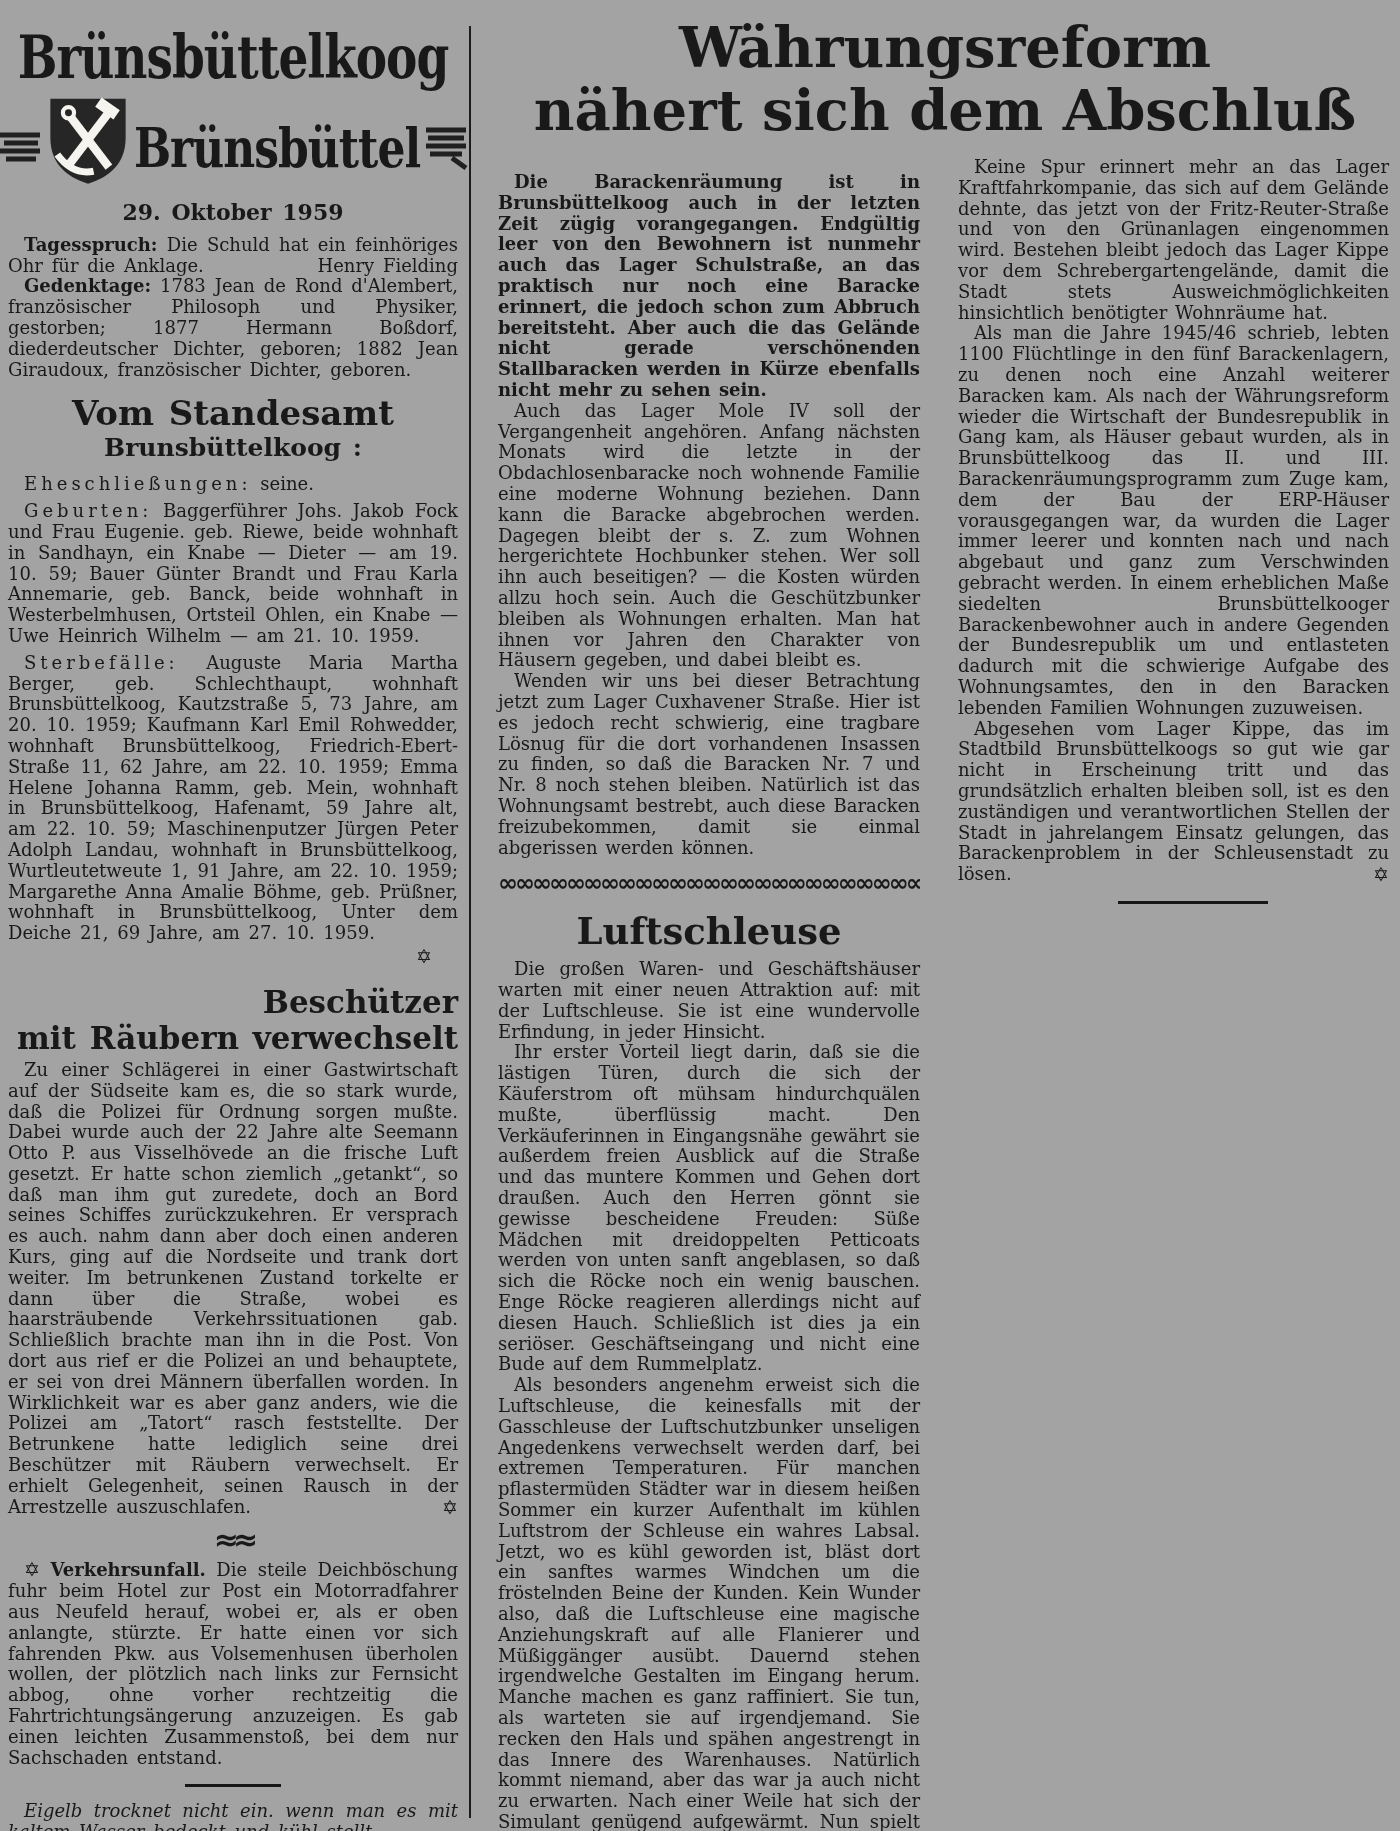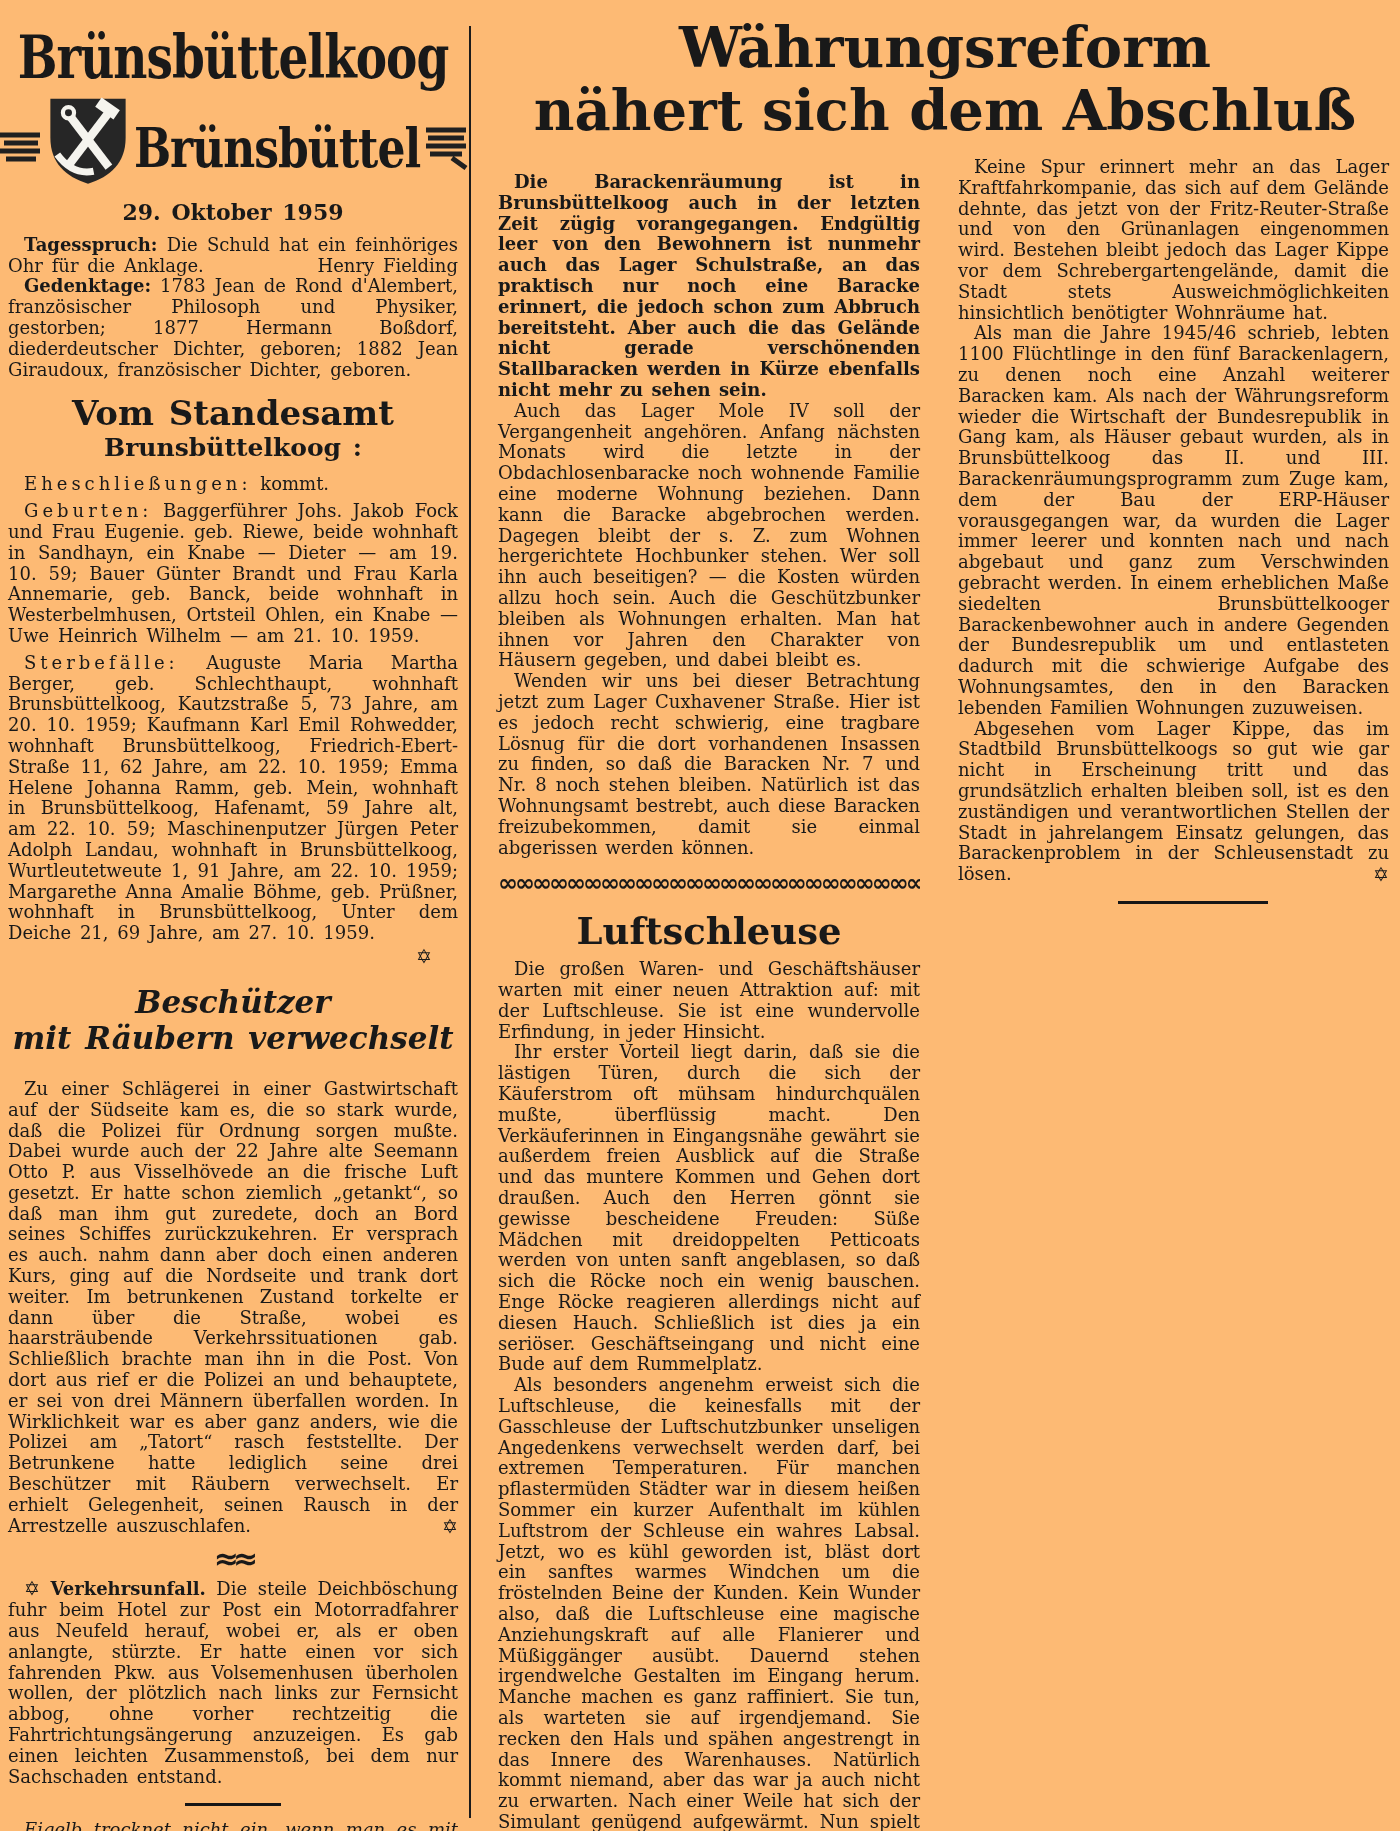--- a/index.html
+++ b/index.html
@@ -1,33 +1,33 @@
 <!DOCTYPE html>
 <html><head>
 <meta charset="utf-8">
 <style>
   html,body{margin:0;padding:0;}
-  #page{position:relative;width:1400px;height:1831px;background:#fdba74;overflow:hidden;
+  #page{position:relative;width:1400px;height:1831px;background:#a3a3a3;overflow:hidden;
         font-family:"DejaVu Serif",serif;color:#191919;}
   .col{position:absolute;text-align:justify;font-size:18px;line-height:20.8px;word-spacing:2px;}
   .col p{margin:0;text-indent:16px;}
   .col-left{left:8px;top:26px;width:450px;word-spacing:3px;}
   .col-mid{left:498px;top:172px;width:422px;}
   .col-right{left:958px;top:157px;width:431px;}
   .vrule{position:absolute;left:469px;top:26px;width:2px;height:1792px;background:#1c1c1c;}
   
   .mh1{font-size:47px;font-weight:bold;letter-spacing:-1px;text-align:center;line-height:50px;
        transform:scaleY(1.28);transform-origin:center top;white-space:nowrap;}
   .mh2row{display:flex;align-items:center;justify-content:center;gap:4px;margin-top:34px;height:78px;}
   .mh2{font-size:44px;font-weight:bold;letter-spacing:-1px;transform:scaleY(1.22);white-space:nowrap;}
   .edate{text-align:center;font-weight:bold;font-size:22px;margin:14px 0 12px;}
   
   .h-st{text-align:center;font-weight:bold;font-size:34px;line-height:38px;margin:14px 0 2px;}
   .h-stsub{text-align:center;font-weight:bold;font-size:25px;line-height:28px;margin:0 0 12px;}
-  .h-besch{text-align:center;font-weight:bold;font-size:31px;line-height:36px;margin:16px 0 23px;font-style:italic;}
+  .h-besch{text-align:right;font-weight:bold;font-size:31px;line-height:36px;margin:16px 0 4px;}
   .h-luft{text-align:center;font-weight:bold;font-size:37px;line-height:40px;margin:16px 0 8px;}
   .hl{position:absolute;left:495px;top:16px;width:900px;text-align:center;font-weight:bold;
       font-size:56px;line-height:63px;letter-spacing:0;}
   
   .b{font-weight:bold;margin-top:19px;}
   .sperr{letter-spacing:4px;}
   .lead p{font-weight:bold;}
   .tip{font-style:italic;}
   .author-float{float:right;}
   .star-inline{float:right;font-family:"DejaVu Sans",sans-serif;font-size:19px;}
@@ -83,21 +83,21 @@
       <div class="edate">29. Oktober 1959</div>
     </div>
 
     <p><span class="b">Tagesspruch:</span> <span>Die Schuld hat ein feinhöriges Ohr für die Anklage.</span> <span class="author-float">Henry Fielding</span></p>
 
     <p><span class="b">Gedenktage:</span> <span>1783 Jean de Rond d'Alembert, französischer Philosoph und Physiker, gestorben; 1877 Hermann Boßdorf, diederdeutscher Dichter, geboren; 1882 Jean Giraudoux, französischer Dichter, geboren.</span></p>
 
     <div class="h-st">Vom Standesamt</div>
     <div class="h-stsub">Brunsbüttelkoog :</div>
 
-    <p><span class="sperr">Eheschließungen:</span> <span>kommt.</span></p>
+    <p><span class="sperr">Eheschließungen:</span> <span>seine.</span></p>
 
     <div class="spacer6"></div>
     <p><span class="sperr">Geburten:</span> <span>Baggerführer Johs. Jakob Fock und Frau Eugenie. geb. Riewe, beide wohnhaft in Sandhayn, ein Knabe — Dieter — am 19. 10. 59; Bauer Günter Brandt und Frau Karla Annemarie, geb. Banck, beide wohnhaft in Westerbelmhusen, Ortsteil Ohlen, ein Knabe — Uwe Heinrich Wilhelm — am 21. 10. 1959.</span></p>
 
     <div class="spacer6"></div>
     <p><span class="sperr">Sterbefälle:</span> <span>Auguste Maria Martha Berger, geb. Schlechthaupt, wohnhaft Brunsbüttelkoog, Kautzstraße 5, 73 Jahre, am 20. 10. 1959; Kaufmann Karl Emil Rohwedder, wohnhaft Brunsbüttelkoog, Friedrich-Ebert-Straße 11, 62 Jahre, am 22. 10. 1959; Emma Helene Johanna Ramm, geb. Mein, wohnhaft in Brunsbüttelkoog, Hafenamt, 59 Jahre alt, am 22. 10. 59; Maschinenputzer Jürgen Peter Adolph Landau, wohnhaft in Brunsbüttelkoog, Wurtleutetweute 1, 91 Jahre, am 22. 10. 1959; Margarethe Anna Amalie Böhme, geb. Prüßner, wohnhaft in Brunsbüttelkoog, Unter dem Deiche 21, 69 Jahre, am 27. 10. 1959.</span></p>
 
     <div class="star-line">✡</div>
 
     <div class="h-besch">

